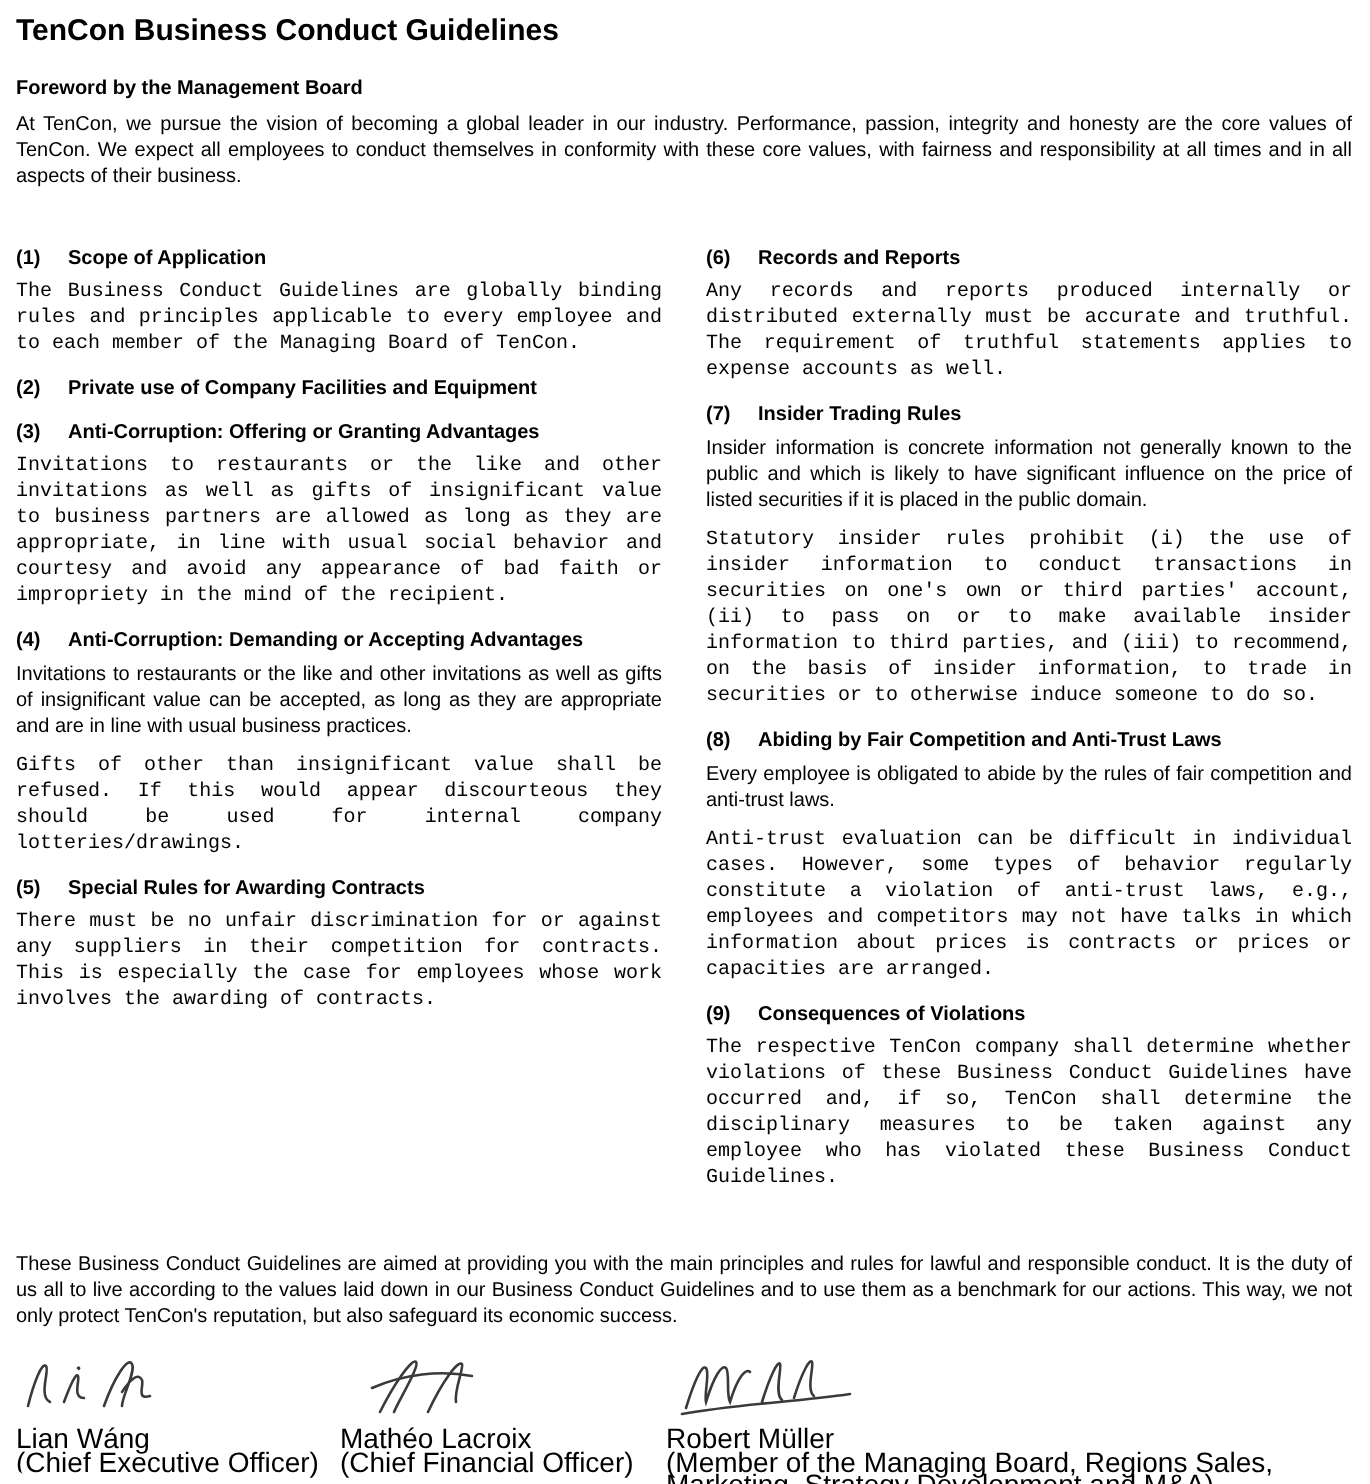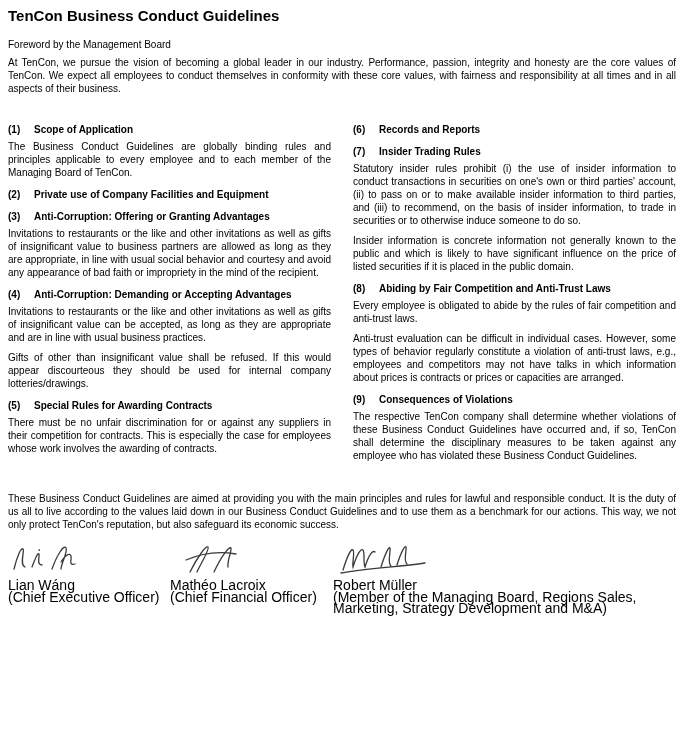--- a/index.html
+++ b/index.html
@@ -11,42 +11,42 @@
     font-family:"Liberation Sans", sans-serif;
     padding:6px 9px 0 8px;
     overflow:hidden;
     border-radius:27px;
   }
   .doc-title {
     font-size:15px; font-weight:bold; line-height:19px;
     margin-bottom:13px;
   }
   .foreword-heading {
-    font-size:10px; font-weight:normal; line-height:13px;
+    font-size:10px; font-weight:bold; line-height:13px;
     margin-bottom:5px;
   }
   .foreword-body {
     font-size:10px; line-height:13px; text-align:justify;
     margin-bottom:28px;
   }
   .columns { display:flex; gap:22px; }
   .col { flex:1; min-width:0; }
   .section .sec-head {
     display:flex;
     font-size:10px; font-weight:bold; line-height:13px;
     margin-top:9px; margin-bottom:4px;
   }
   .section:first-child .sec-head { margin-top:0; }
   .sec-num { width:26px; flex:none; }
   .sec-title { flex:1; }
   .para {
     font-size:10px; line-height:13px; text-align:justify;
     margin-bottom:7px;
   }
-  .para:last-child { margin-bottom:0; }
+  .para:last-child { margin-bottom:0;font-family:Liberation Mono, monospace; }
   .closing {
     font-size:10px; line-height:13px; text-align:justify;
     margin-top:30px;
   }
   .signatures { display:flex; margin-top:12px; }
   .sig { font-size:14px; line-height:11.5px; }
   .sig-1 { width:162px; }
   .sig-2 { width:163px; }
   .sig-3 { flex:1; min-width:0; }
   .sig svg { display:block; margin-bottom:5px; }
@@ -110,29 +110,30 @@
 
     </div>
 
     <div class="col">
 
       <div class="section">
         <h3 class="sec-head">
           <span class="sec-num">(6)</span>
           <span class="sec-title">Records and Reports</span>
         </h3>
+        <p class="para">Any records and reports produced internally or distributed externally must be accurate and truthful. The requirement of truthful statements applies to expense accounts as well.</p>
       </div>
 
       <div class="section">
         <h3 class="sec-head">
           <span class="sec-num">(7)</span>
           <span class="sec-title">Insider Trading Rules</span>
         </h3>
+        <p class="para">Insider information is concrete information not generally known to the public and which is likely to have significant influence on the price of listed securities if it is placed in the public domain.</p>
         <p class="para">Statutory insider rules prohibit (i) the use of insider information to conduct transactions in securities on one's own or third parties' account, (ii) to pass on or to make available insider information to third parties, and (iii) to recommend, on the basis of insider information, to trade in securities or to otherwise induce someone to do so.</p>
-        <p class="para">Insider information is concrete information not generally known to the public and which is likely to have significant influence on the price of listed securities if it is placed in the public domain.</p>
       </div>
 
       <div class="section">
         <h3 class="sec-head">
           <span class="sec-num">(8)</span>
           <span class="sec-title">Abiding by Fair Competition and Anti-Trust Laws</span>
         </h3>
         <p class="para">Every employee is obligated to abide by the rules of fair competition and anti-trust laws.</p>
         <p class="para">Anti-trust evaluation can be difficult in individual cases. However, some types of behavior regularly constitute a violation of anti-trust laws, e.g., employees and competitors may not have talks in which information about prices is contracts or prices or capacities are arranged.</p>
       </div>

